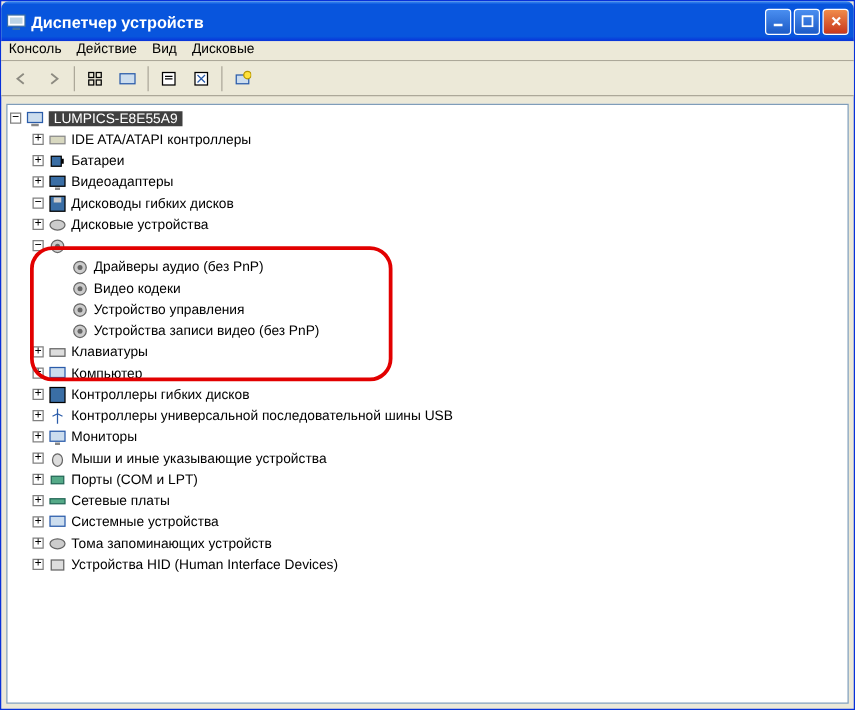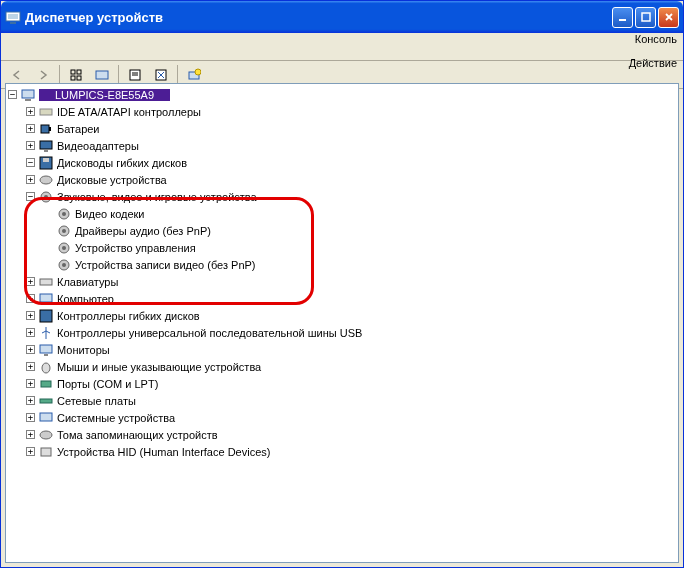--- a/index.html
+++ b/index.html
@@ -23,26 +23,25 @@
 .titlebar-btn {
   width: 21px; height: 21px;
   border: 1px solid #fff;
   border-radius: 3px;
   display: flex; align-items: center; justify-content: center;
   cursor: pointer;
 }
 .btn-min, .btn-max { background: linear-gradient(to bottom, #4a8ef0, #1c5bc7); }
 .btn-close { background: linear-gradient(to bottom, #f08b4a, #c7371c); }
 .menubar {
-  height: 28px; background: #ece9d8;
+  height: 16px; background: #ece9d8;
   border-bottom: 1px solid #aca899;
-  display: flex; align-items: flex-end;
+  display: flex; align-items: flex-start;
   padding: 0 6px;
   gap: 12px;
-  flex-direction: column;
 }
 .menubar span { cursor: pointer; }
 .toolbar {
   height: 28px; background: #ece9d8;
   border-bottom: 1px solid #aca899;
   display: flex; align-items: center;
   padding: 0 4px;
   gap: 2px;
 }
 .tb-btn {
@@ -68,21 +67,21 @@
   background: #fff;
   display: flex; align-items: center; justify-content: center;
   font-size: 9px; line-height: 7px;
   margin-right: 3px;
   font-family: monospace;
   cursor: pointer;
 }
 .expander-spacer { width: 12px; display: inline-block; }
 .node-icon { width: 16px; height: 16px; margin-right: 3px; display:flex; align-items:center; justify-content:center; }
 .node-label { white-space: nowrap; }
-.node-label.root { background: #4c1d95; color: #fff; padding: 0 16px; }
+.node-label.root { background: #404040; color: #fff; padding: 0 4px; }
 .indent { display: inline-block; }
 .indent-1 { width: 18px; }
 .indent-2 { width: 36px; }
 .highlight-box {
   position: absolute;
   border: 3px solid #e20000;
   border-radius: 18px;
   pointer-events: none;
   left: 18px; top: 113px;
   width: 290px; height: 108px;
@@ -117,21 +116,21 @@
             <path d="M2 2 L8 8 M8 2 L2 8" stroke="#fff" stroke-width="1.8"></path>
           </svg>
         </div>
     </div>
   </div>
 
   <div class="menubar">
     <span>Консоль</span>
     <span>Действие</span>
     <span>Вид</span>
-    <span>Сетевые</span>
+    <span>Дисковые</span>
   </div>
 
   <div class="toolbar">
     <div class="tb-btn disabled">
         <svg width="14" height="14">
           <path d="M9 3 L4 7 L9 11" fill="none" stroke="#000" stroke-width="1.5"></path>
         </svg>
       </div>
     <div class="tb-btn disabled">
         <svg width="14" height="14">
@@ -250,46 +249,45 @@
 
       <div class="node">
           <span class="indent indent-1"></span>
           <span class="expander">−</span>
           <span class="node-icon">
             <svg width="16" height="16">
               <circle cx="8" cy="8" r="5" fill="#ccc" stroke="#666"></circle>
               <circle cx="8" cy="8" r="2" fill="#666"></circle>
             </svg>
           </span>
-          <span class="node-label">Звуковые, видео и игровые устройства</span>
         </div>
 
 
       <div class="node">
           <span class="indent indent-2"></span>
           <span class="expander-spacer"></span>
           <span class="node-icon">
             <svg width="16" height="16">
               <circle cx="8" cy="8" r="5" fill="#ccc" stroke="#666"></circle>
               <circle cx="8" cy="8" r="2" fill="#666"></circle>
             </svg>
           </span>
-          <span class="node-label">Видео кодеки</span>
+          <span class="node-label">Драйверы аудио (без PnP)</span>
         </div>
 
       <div class="node">
           <span class="indent indent-2"></span>
           <span class="expander-spacer"></span>
           <span class="node-icon">
             <svg width="16" height="16">
               <circle cx="8" cy="8" r="5" fill="#ccc" stroke="#666"></circle>
               <circle cx="8" cy="8" r="2" fill="#666"></circle>
             </svg>
           </span>
-          <span class="node-label">Драйверы аудио (без PnP)</span>
+          <span class="node-label">Видео кодеки</span>
         </div>
 
       <div class="node">
           <span class="indent indent-2"></span>
           <span class="expander-spacer"></span>
           <span class="node-icon">
             <svg width="16" height="16">
               <circle cx="8" cy="8" r="5" fill="#ccc" stroke="#666"></circle>
               <circle cx="8" cy="8" r="2" fill="#666"></circle>
             </svg>

